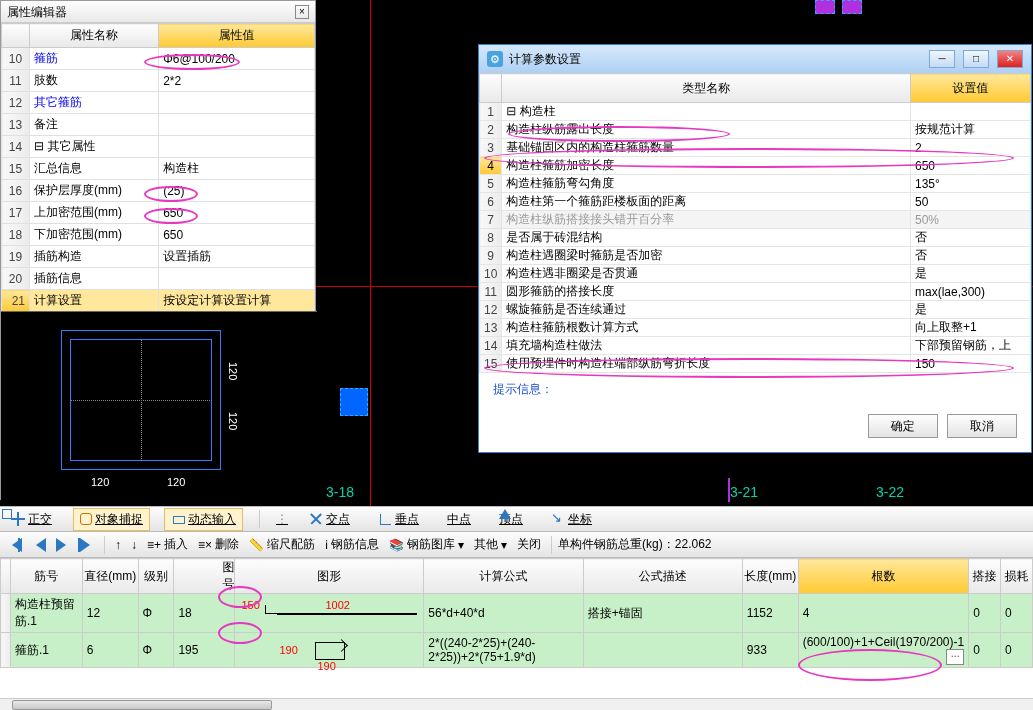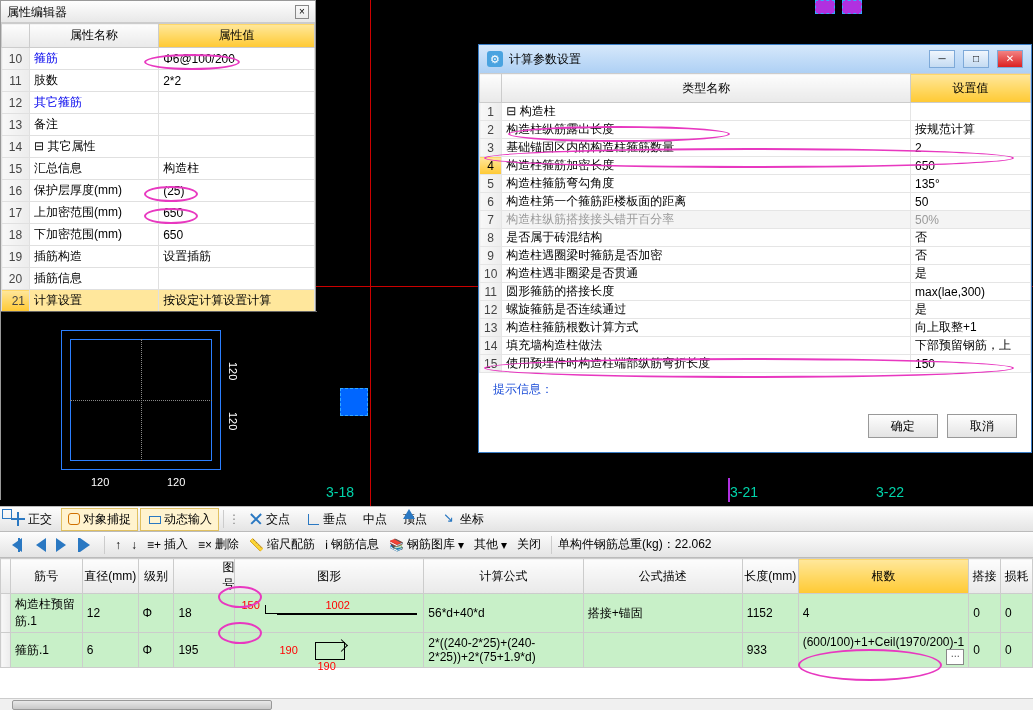--- a/index.html
+++ b/index.html
@@ -46,21 +46,21 @@
 .dlg-table th.set-head { background:linear-gradient(#ffe79c,#ffd966,#ffc933); width:120px; }
 .dlg-table td { border:1px solid #e5e5e5; height:18px; padding:0 4px; font-size:12px; }
 .dlg-table td.rnum { background:linear-gradient(to right,#f8f8f8,#ececec); text-align:center; width:22px; color:#444; }
 .dlg-table td.rnum.sel { background:linear-gradient(#ffe79c,#ffc933); color:#000;}
 .dlg-table td.gray { color:#999; background:#f4f4f4;}
 .dlg-hint { padding:8px 14px; color:#1d4ed8; }
 .dlg-btns { padding:8px 14px 14px; text-align:right; }
 .dlg-btns button { width:70px; height:24px; margin-left:6px; background:linear-gradient(#fefefe,#e4e4e4); border:1px solid #999; }
 
 
-.snap-bar { position:absolute; left:0; top:506px; right:0; height:26px; background:linear-gradient(#fdfdfd,#e4e4e4); border-top:1px solid #bbb; border-bottom:1px solid #bbb; display:flex; align-items:center; gap:2px; padding:1px 4px; }
+.snap-bar { position:absolute; left:0; top:506px; right:0; height:26px; background:linear-gradient(#fdfdfd,#e4e4e4); border-top:1px solid #bbb; border-bottom:1px solid #bbb; display:flex; align-items:center; gap:14px; padding:1px 4px;text-decoration:underline; }
 .snap-bar .snap-item { display:flex; align-items:center; gap:3px; padding:2px 6px; border:1px solid transparent; }
 .snap-bar .snap-item.active { background:#fff3cf; border-color:#e0c060; }
 .snap-bar .sep { width:1px; height:18px; background:#ccc; margin:0 2px; }
 .snap-ico { width:14px; height:14px; display:inline-block; position:relative; }
 .ico-ortho::before,.ico-ortho::after{content:"";position:absolute;background:#2a78c2;}
 .ico-ortho::before{width:14px;height:2px;top:6px;}
 .ico-ortho::after{width:2px;height:14px;left:6px;}
 .ico-snap{border:1.5px solid #d07000;border-radius:3px;width:12px;height:12px;}
 .ico-dyn::before{content:"";position:absolute;width:10px;height:6px;border:1px solid #2a78c2;top:4px;left:2px;}
 .ico-x::before,.ico-x::after{content:"";position:absolute;width:14px;height:1.5px;background:#2a78c2;top:6px;}

